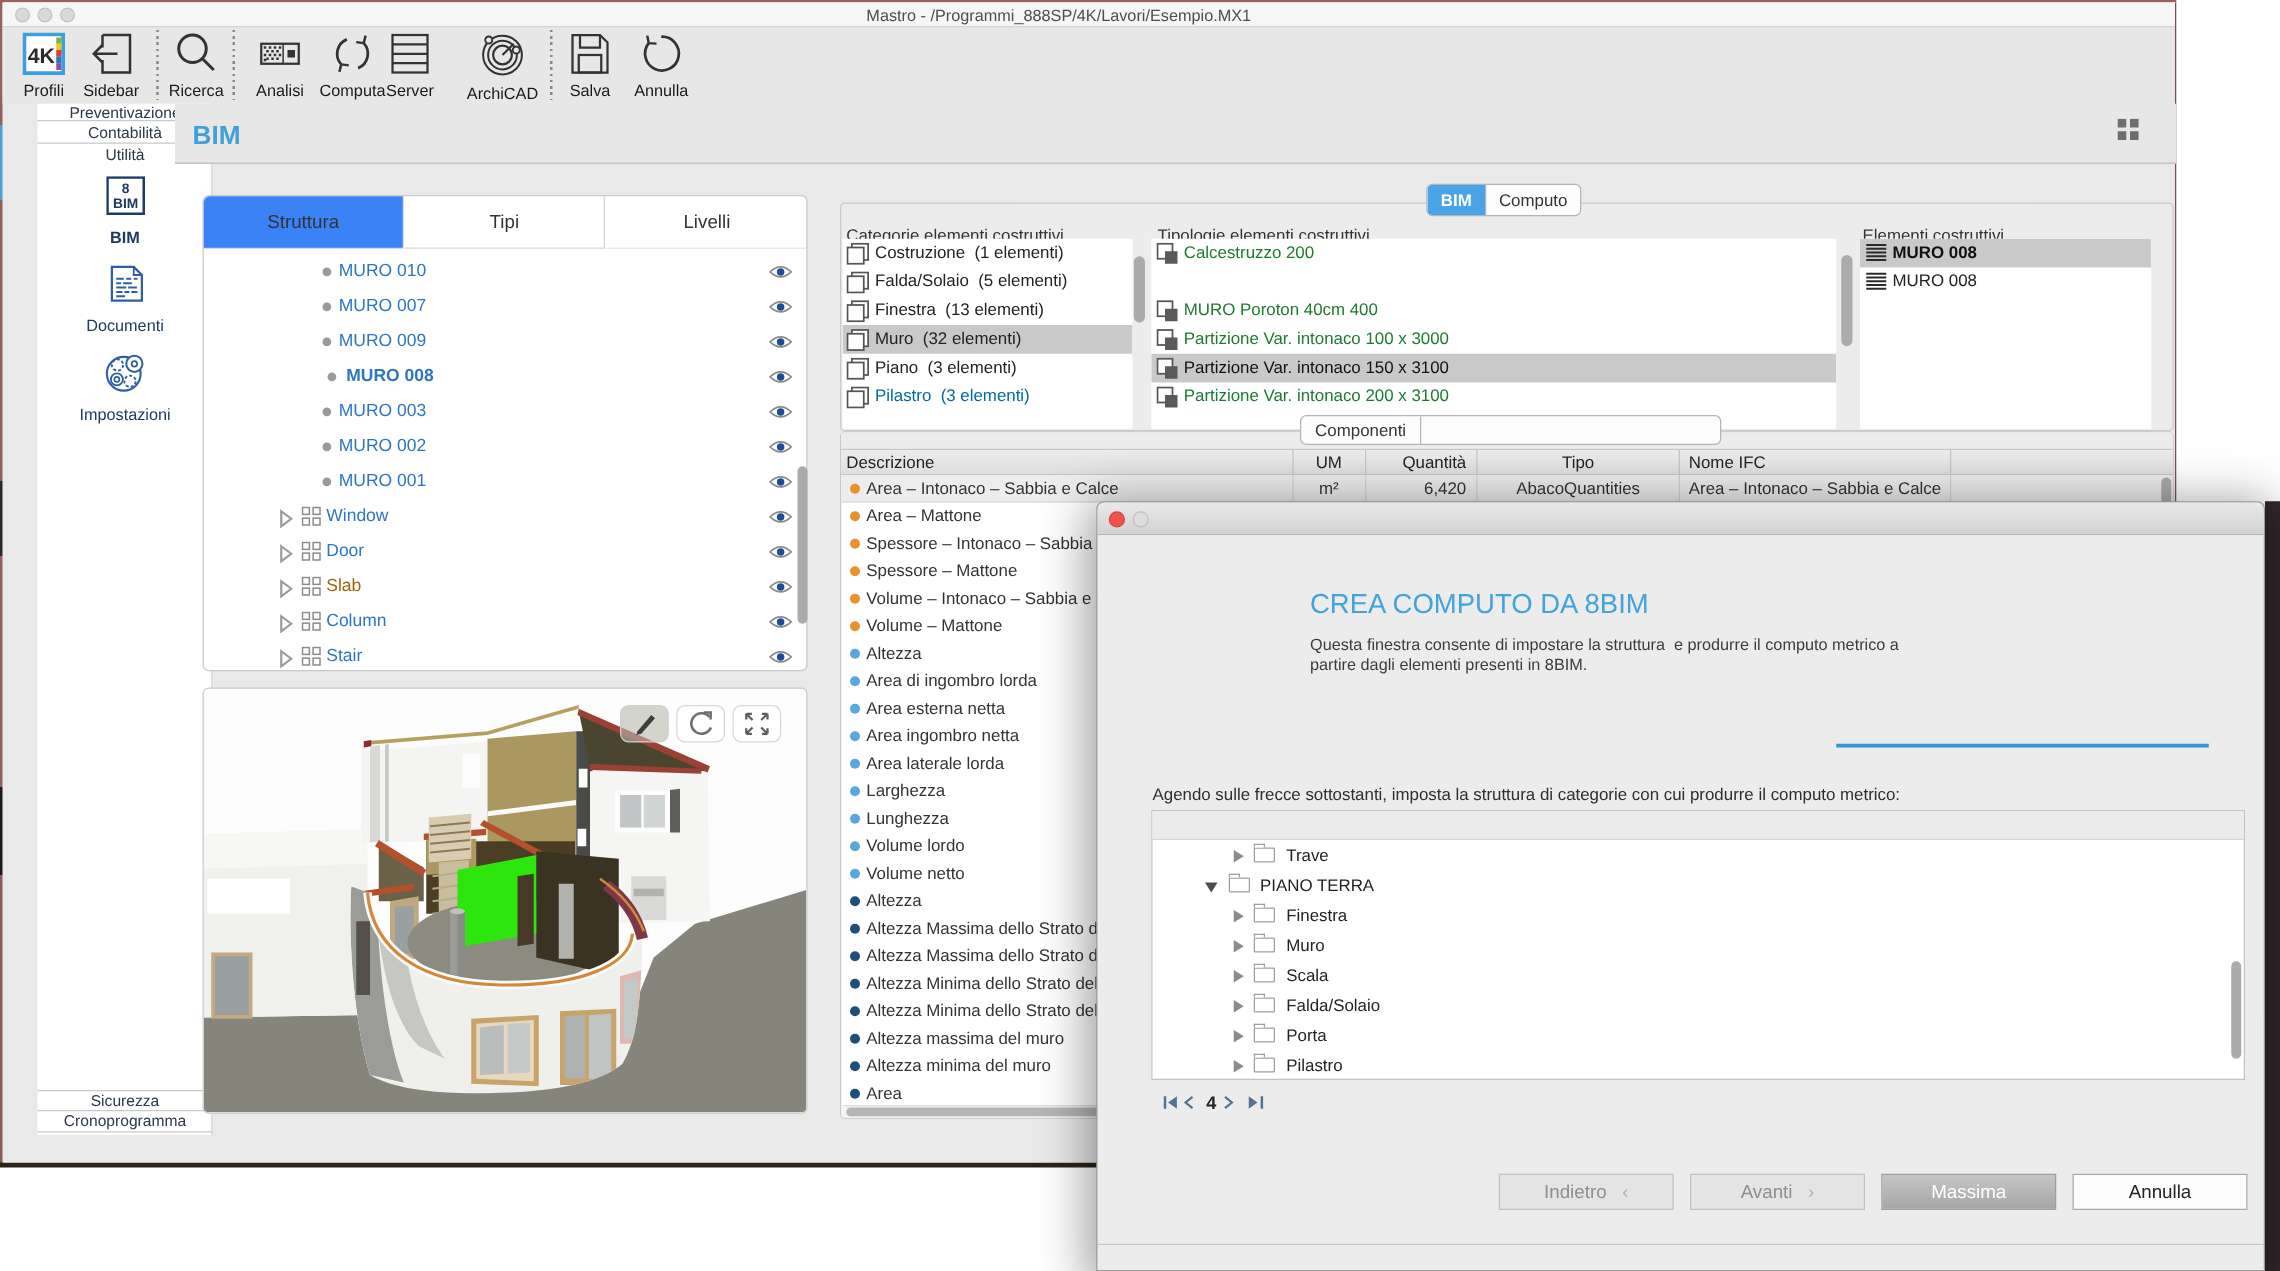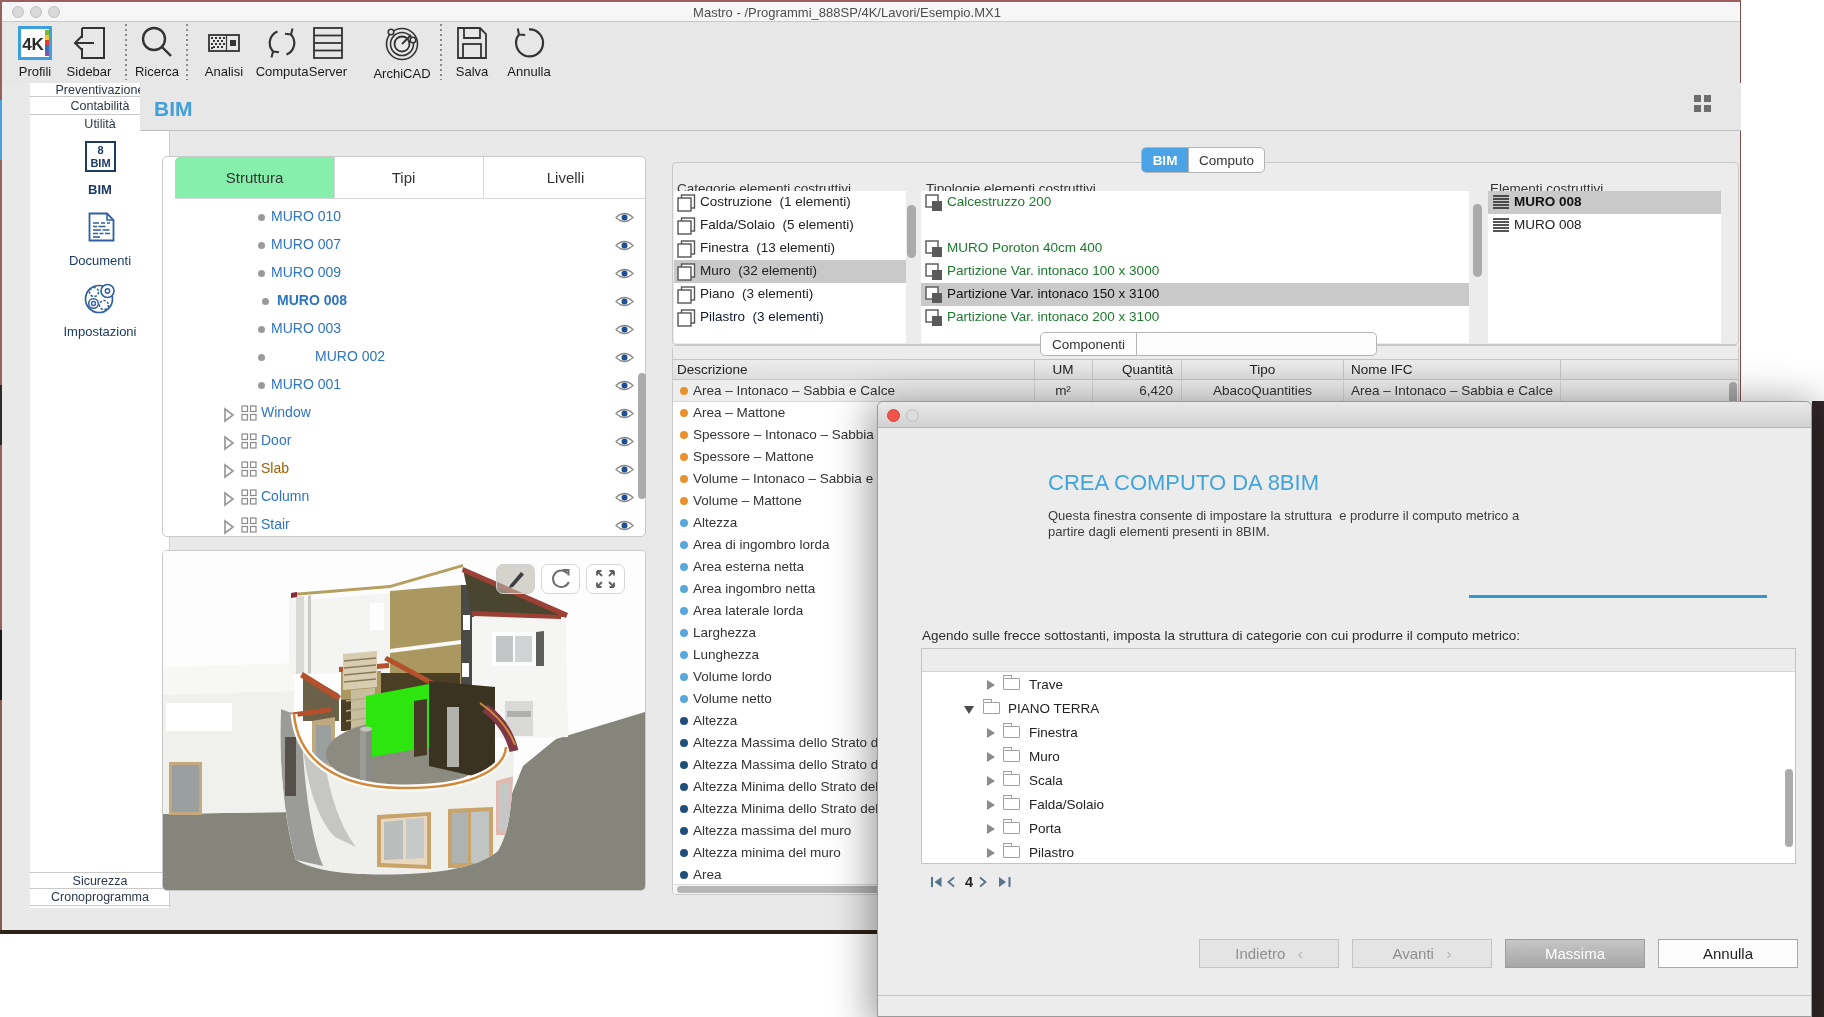--- a/index.html
+++ b/index.html
@@ -229,21 +229,21 @@
 <g fill="#6e6e6e">
             <rect x="0" y="0" width="7" height="7"></rect>
             <rect x="10" y="0" width="7" height="7"></rect>
 <rect x="0" y="10" width="7" height="7"></rect>
             <rect x="10" y="10" width="7" height="7"></rect>
           </g>
 </svg>
 </div>
 </div>
 <div class="card" id="treecard">
-<div class="ltab" style="left:12px;width:160px;background:#86efac;border-right:1px solid #d6d6d6;border-radius:5px 0 0 0">Struttura</div>
+<div class="ltab" style="left:0;width:160px;background:#3b82f6;border-right:1px solid #d6d6d6;border-radius:5px 0 0 0">Struttura</div>
 <div class="ltab" style="left:161px;width:160px;border-right:1px solid #d6d6d6">Tipi</div>
 <div class="ltab" style="left:322px;width:161px;border-radius:0 5px 0 0">Livelli</div>
 <div class="trow" style="top:45.5px">
         <div class="dot" style="left:95px"></div>
         <div class="txt" style="left:108px;">MURO 010</div>
         <svg class="eye" width="19" height="13" viewBox="0 0 19 13">
           <path d="M1 6.5 Q 9.5 -1.5 18 6.5 Q 9.5 14.5 1 6.5 Z" fill="#fff" stroke="#8a8a8a" stroke-width="1.2"></path>
           <circle cx="9.5" cy="6.5" r="3" fill="#1f4e96"></circle>
         </svg>
       </div>
@@ -274,21 +274,21 @@
 <div class="trow" style="top:157.5px">
         <div class="dot" style="left:95px"></div>
         <div class="txt" style="left:108px;">MURO 003</div>
         <svg class="eye" width="19" height="13" viewBox="0 0 19 13">
           <path d="M1 6.5 Q 9.5 -1.5 18 6.5 Q 9.5 14.5 1 6.5 Z" fill="#fff" stroke="#8a8a8a" stroke-width="1.2"></path>
           <circle cx="9.5" cy="6.5" r="3" fill="#1f4e96"></circle>
         </svg>
       </div>
 <div class="trow" style="top:185.5px">
         <div class="dot" style="left:95px"></div>
-        <div class="txt" style="left:108px;margin-left:44px;">MURO 002</div>
+        <div class="txt" style="left:108px;">MURO 002</div>
         <svg class="eye" width="19" height="13" viewBox="0 0 19 13">
           <path d="M1 6.5 Q 9.5 -1.5 18 6.5 Q 9.5 14.5 1 6.5 Z" fill="#fff" stroke="#8a8a8a" stroke-width="1.2"></path>
           <circle cx="9.5" cy="6.5" r="3" fill="#1f4e96"></circle>
         </svg>
       </div>
 <div class="trow" style="top:213.5px">
         <div class="dot" style="left:95px"></div>
         <div class="txt" style="left:108px;">MURO 001</div>
         <svg class="eye" width="19" height="13" viewBox="0 0 19 13">
           <path d="M1 6.5 Q 9.5 -1.5 18 6.5 Q 9.5 14.5 1 6.5 Z" fill="#fff" stroke="#8a8a8a" stroke-width="1.2"></path>
@@ -529,21 +529,21 @@
           </svg>
           <span class="t">Muro&nbsp;&nbsp;(32 elementi)</span>
         </div>
 <div class="lrow" style="top:92px;color:#222">
           <svg style="position:absolute;left:3px;top:3px" width="19" height="18" viewBox="0 0 19 18">
             <rect x="4.5" y="1" width="13" height="13" fill="#fff" stroke="#555" stroke-width="1.4"></rect>
             <rect x="1" y="4" width="13" height="13" fill="#fff" stroke="#555" stroke-width="1.4"></rect>
           </svg>
           <span class="t">Piano&nbsp;&nbsp;(3 elementi)</span>
         </div>
-<div class="lrow" style="top:115px;color:#0f172a">
+<div class="lrow" style="top:115px;color:#0369a1">
           <svg style="position:absolute;left:3px;top:3px" width="19" height="18" viewBox="0 0 19 18">
             <rect x="4.5" y="1" width="13" height="13" fill="#fff" stroke="#555" stroke-width="1.4"></rect>
             <rect x="1" y="4" width="13" height="13" fill="#fff" stroke="#555" stroke-width="1.4"></rect>
           </svg>
           <span class="t">Pilastro&nbsp;&nbsp;(3 elementi)</span>
         </div>
 </div>
 <div class="vsb" style="left:234px;top:42px;height:53px"></div>
 <div class="wlist" id="wl2" style="left:248px;width:548px">
 <div class="lrow" style="top:0px">

